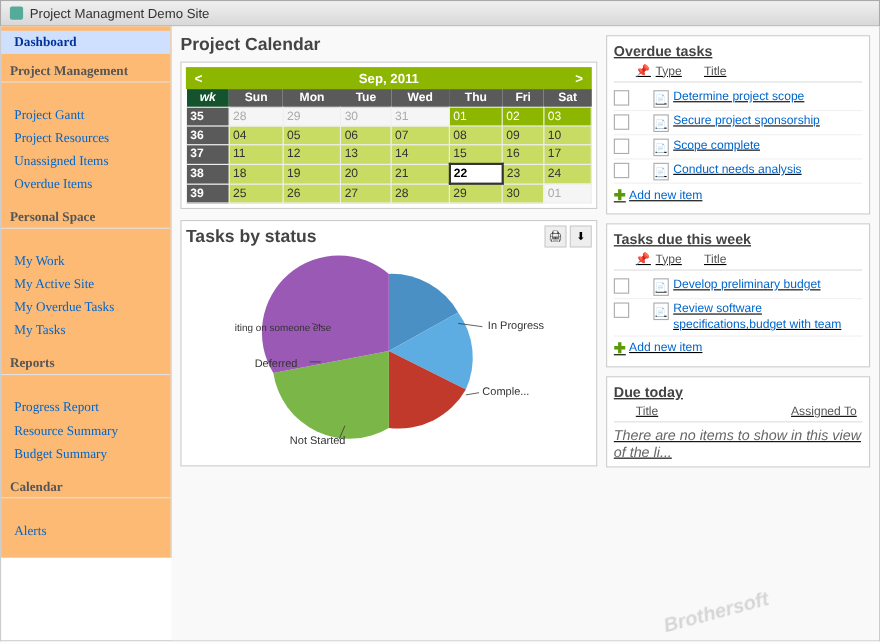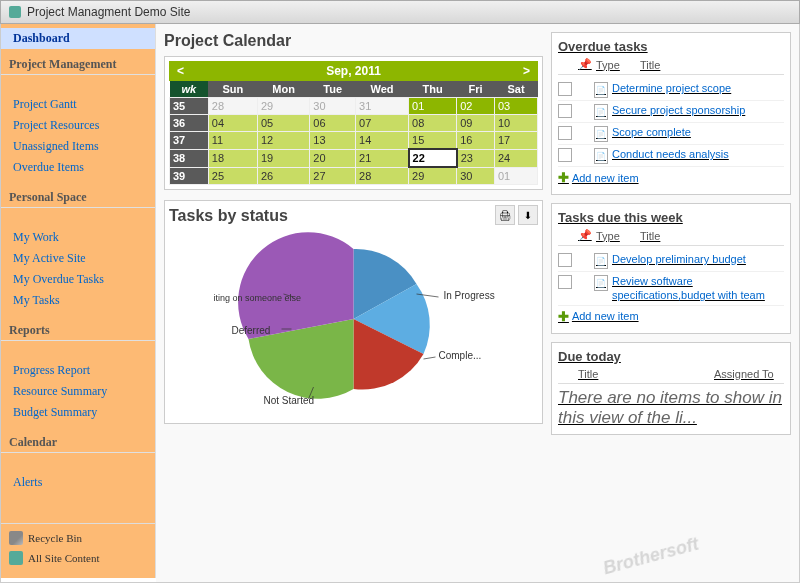--- a/index.html
+++ b/index.html
@@ -151,21 +151,21 @@
 
     .add-new-item {
       color: #0066cc; font-size: 11px; cursor: pointer;
       padding: 3px 0; display: flex; align-items: center; gap: 3px;
     }
     .add-icon { color: #5a9a08; font-size: 13px; font-weight: bold; }
 
     .due-today-row {
       display: flex; gap: 4px; font-size: 11px;
     }
-    .no-items-msg { font-size: 17px; color: #666; font-style: italic; }
+    .no-items-msg { font-size: 13px; color: #666; font-style: italic; }
 
     
     #sidebar-wrapper { position: relative; width: 155px; min-width: 155px; }
   </style>
 </head>
 <body>
 
 <div id="title-bar">
   <span style="width:12px;height:12px;background:#5a9;border-radius:2px;display:inline-block;"></span>
   <span>Project Managment Demo Site</span>
@@ -201,30 +201,20 @@
         <a class="sidebar-item">Progress Report</a>
         <a class="sidebar-item">Resource Summary</a>
         <a class="sidebar-item">Budget Summary</a>
       </div>
 
       <div class="sidebar-section">
         <div class="sidebar-section-header">Calendar</div>
         <a class="sidebar-item">Alerts</a>
       </div>
 
-      <div style="margin-top: 30px; border-top: 1px solid #ddd; padding-top: 4px;">
-        <div class="sidebar-bottom-item">
-          <div class="sidebar-bottom-icon" style="background: linear-gradient(135deg, #888 60%, #bbb 100%);"></div>
-          <span>Recycle Bin</span>
-        </div>
-        <div class="sidebar-bottom-item">
-          <div class="sidebar-bottom-icon" style="background: #5a9;"></div>
-          <span>All Site Content</span>
-        </div>
-      </div>
     </div>
   </div>
 
   <div id="content">
 
     <div id="left-col">
 
       <div class="section-title">Project Calendar</div>
 
       <div id="calendar-container">
@@ -422,21 +412,21 @@
           <span class="add-icon">✚</span>
           <span>Add new item</span>
         </div>
       </div>
 
       <div class="due-today-section">
         <div class="overdue-title">Due today</div>
         <div class="due-today-row task-list-header">
           <div class="col-checkbox"></div>
           <div class="col-title" style="flex:1;">Title</div>
-          <div style="width:70px;">Assigned To</div>
+          <div style="width:70px;text-align:center;">Assigned To</div>
         </div>
         <div class="no-items-msg">There are no items to show in this view of the li...</div>
       </div>
 
     </div>
   </div>
 </div>
 
 <div style="position: fixed; bottom: 18px; right: 100px; font-size: 18px; color: rgba(150, 150, 150, 0.35); transform: rotate(-15deg); pointer-events: none; font-style: italic; font-weight: bold; z-index: 999;">Brothersoft</div>
 

